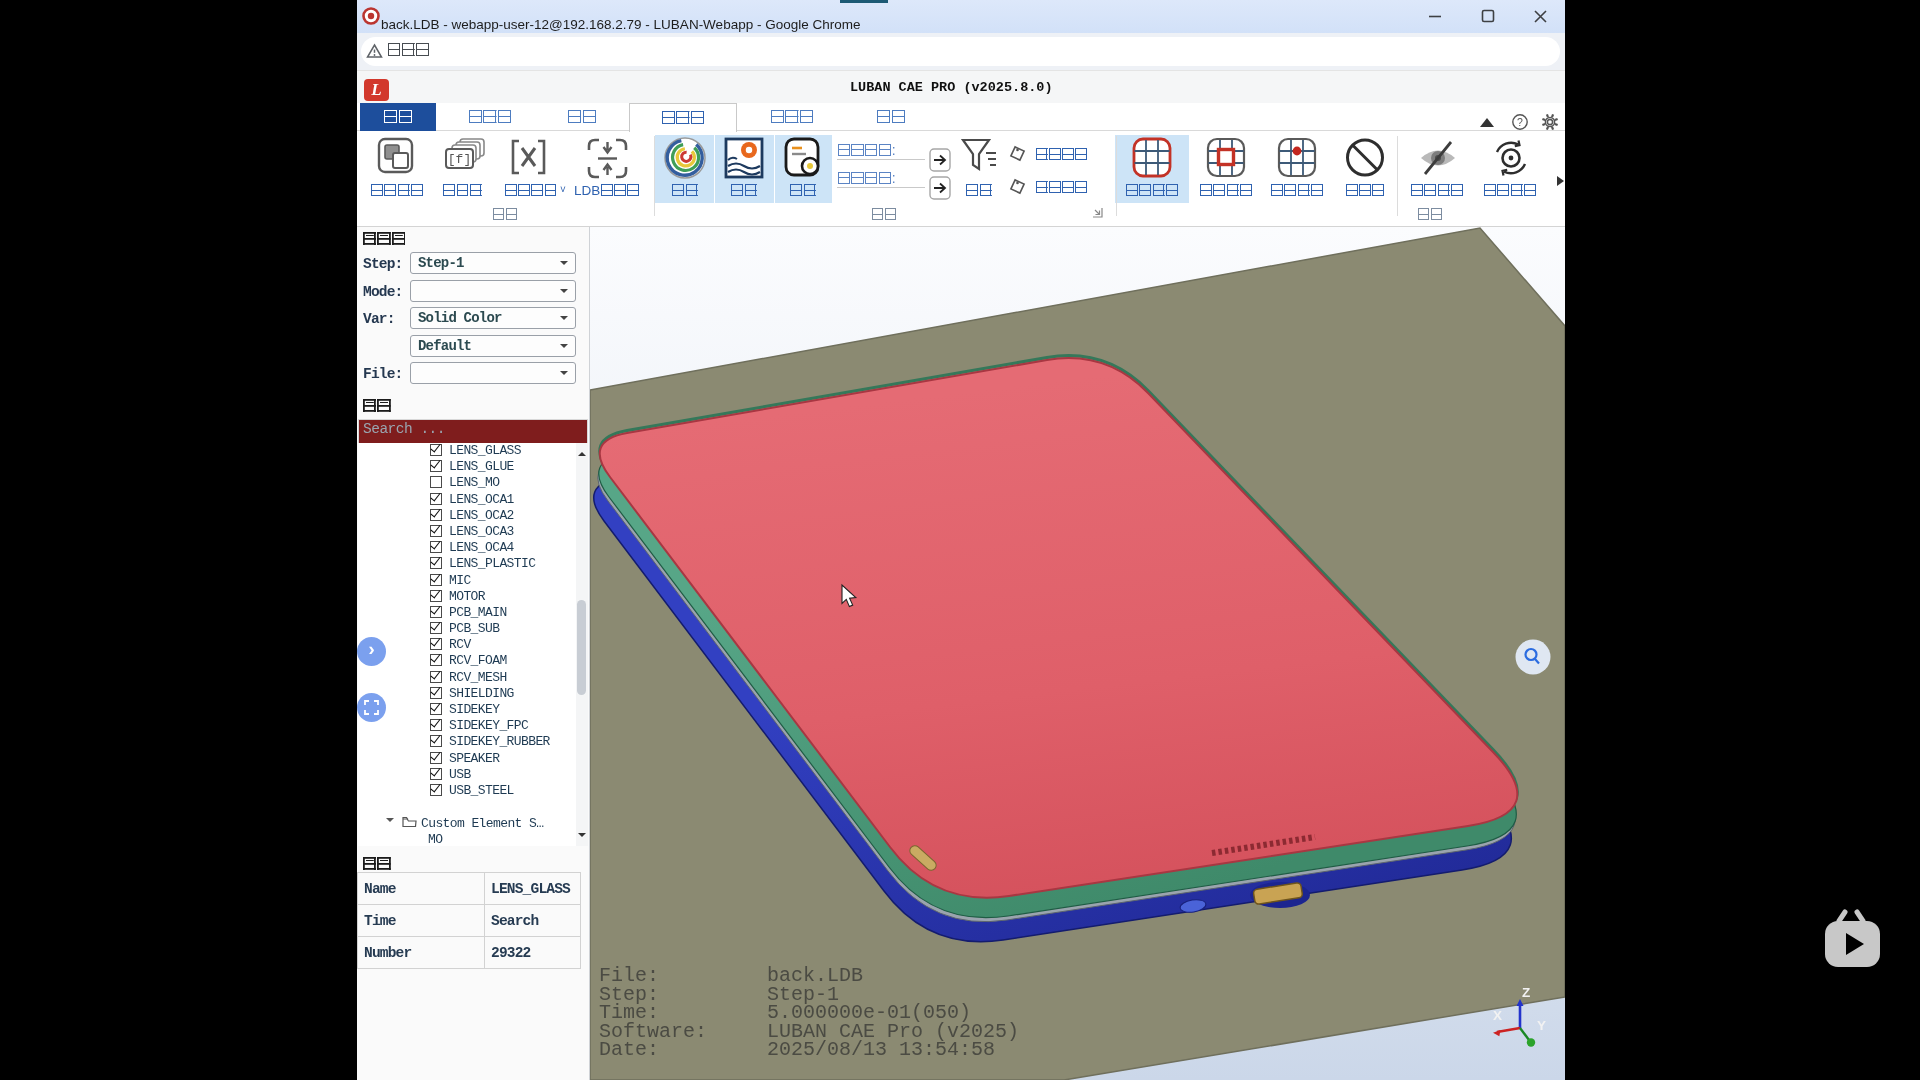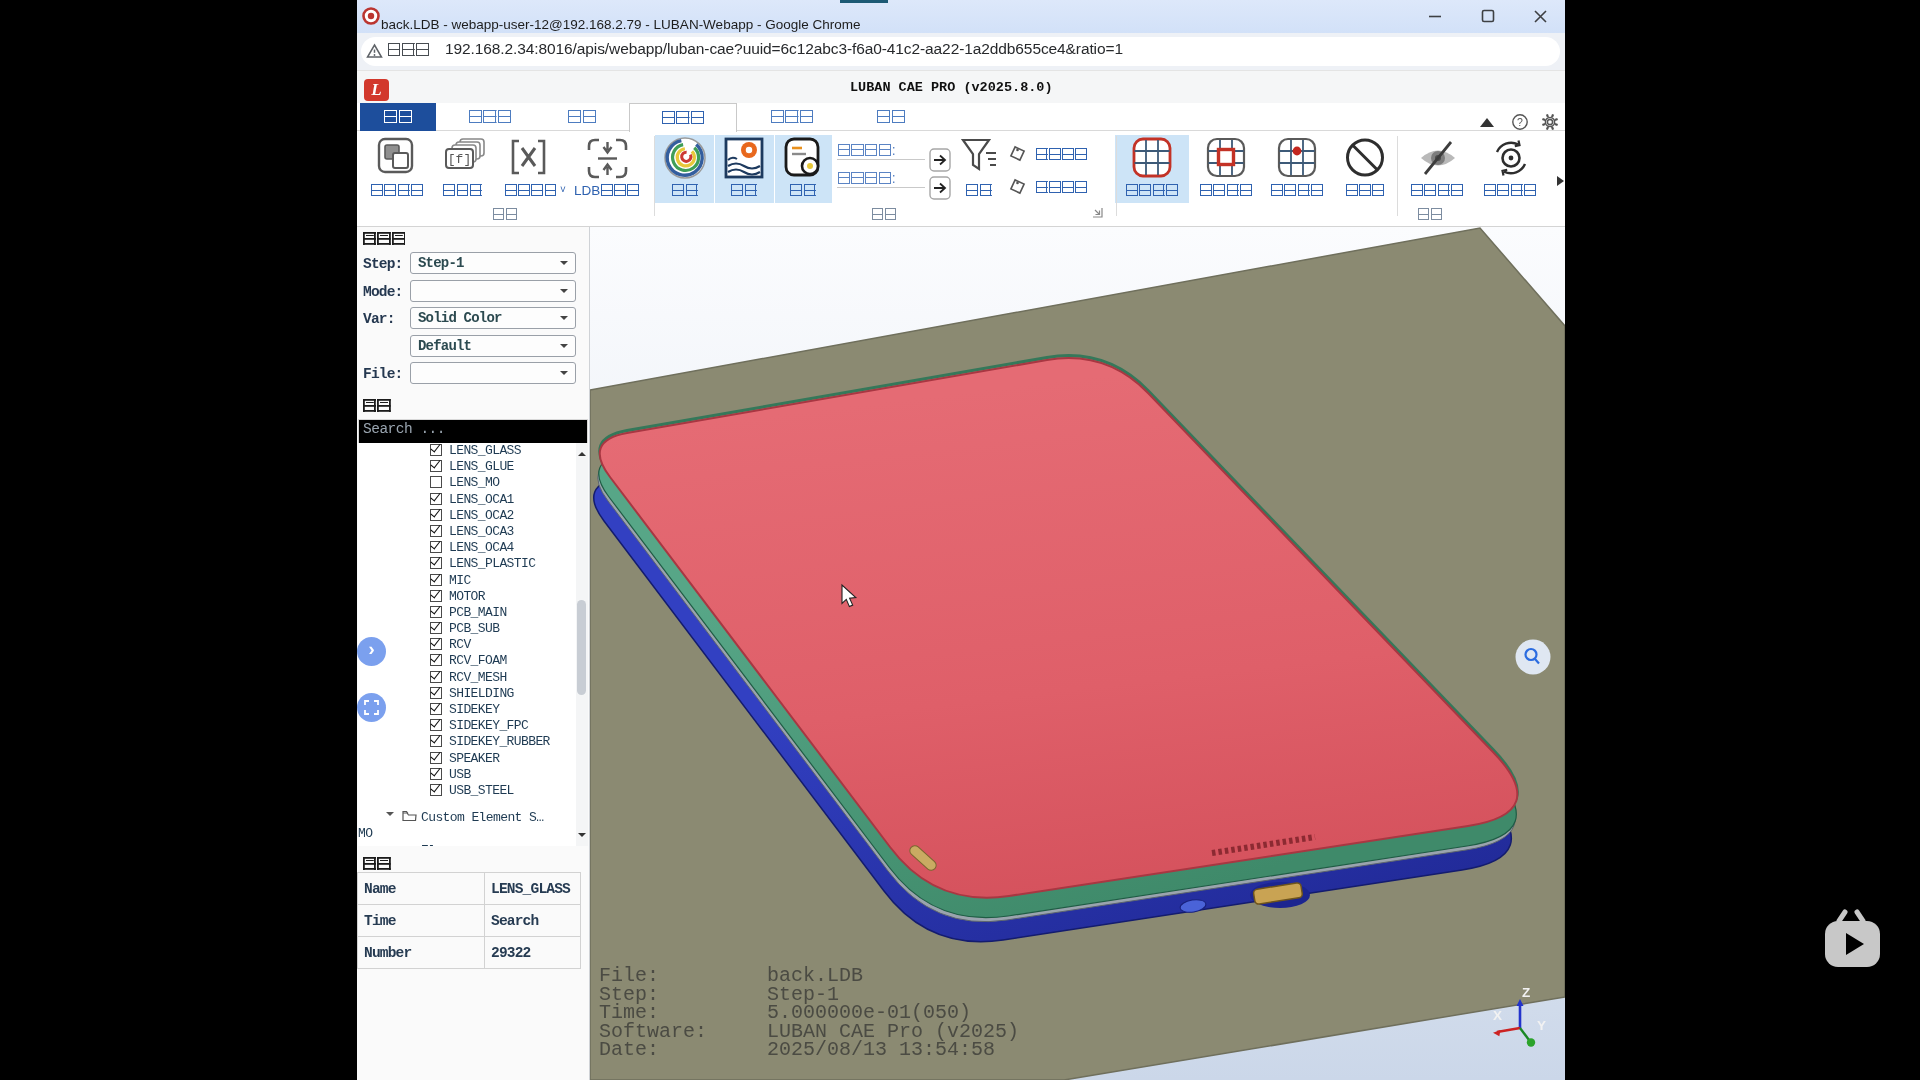--- a/index.html
+++ b/index.html
@@ -69,21 +69,20 @@
   </div>
 
   <div id="urlrow">
     <div id="omnibox"></div>
     <svg style="position:absolute;left:9px;top:10px" width="17" height="16" viewBox="0 0 17 16">
         <path d="M8.5,2 L15.5,14 H1.5 Z" fill="none" stroke="#5f6368" stroke-width="1.5"></path>
         <line x1="8.5" y1="6.5" x2="8.5" y2="9.8" stroke="#5f6368" stroke-width="1.5"></line>
         <circle cx="8.5" cy="12" r="0.9" fill="#5f6368"></circle>
       </svg>
     <div style="position:absolute;left:30px;top:9px;font-size:14.5px;color:#474c51"><i class="cj"></i><i class="cj"></i><i class="cj"></i></div>
-    <div id="urltext">192.168.2.34:8016/apis/webapp/luban-cae?uuid=6c12abc3-f6a0-41c2-aa22-1a2ddb655ce4&amp;ratio=1</div>
   </div>
 
   <div id="apphead">
     <div style="position:absolute;left:7px;top:8px;width:25px;height:22px;background:#d2382c;border-radius:4px;color:#fff;font-weight:bold;font-style:italic;font-size:17px;text-align:center;line-height:22px;font-family:'Liberation Serif',serif">L</div>
     <div id="ltitle">LUBAN CAE PRO (v2025.8.0)</div>
   </div>
 
   <div id="menurow">
     <div class="mtab" style="left:3px;width:76px;background:#1d4e9c;color:#fff"><i class="cj"></i><i class="cj"></i></div>
     <div class="mtab" style="left:87px;width:92px;color:#4d7cc0"><i class="cj"></i><i class="cj"></i><i class="cj"></i></div>
@@ -270,21 +269,21 @@
       <div class="plabel" style="left:6px;top:29px">Step:</div>
       <div class="pdrop" style="top:25px">Step-1</div>
       <div class="plabel" style="left:6px;top:57px">Mode:</div>
       <div class="pdrop" style="top:53px"></div>
       <div class="plabel" style="left:6px;top:84px">Var:</div>
       <div class="pdrop" style="top:80px">Solid Color</div>
       <div class="pdrop" style="top:108px">Default</div>
       <div class="plabel" style="left:6px;top:139px">File:</div>
       <div class="pdrop" style="top:135px"></div>
       <div class="phead" style="left:5px;top:170px"><i class="cjb"></i><i class="cjb"></i></div>
-      <div style="position:absolute;left:1px;top:192px;width:230px;height:38px;background:#000000;border:1px solid #d8d8d8;font-size:14.5px;color:#9aa5b0;line-height:19px;padding-left:4px;letter-spacing:-0.5px">Search ...</div>
+      <div style="position:absolute;left:1px;top:192px;width:230px;height:38px;background:#7f1d1d;border:1px solid #d8d8d8;font-size:14.5px;color:#9aa5b0;line-height:19px;padding-left:4px;letter-spacing:-0.5px">Search ...</div>
       <div id="plist">
         <div class="lrow"><span class="cbx ck"></span>LENS_GLASS</div>
         <div class="lrow"><span class="cbx ck"></span>LENS_GLUE</div>
         <div class="lrow"><span class="cbx"></span>LENS_MO</div>
         <div class="lrow"><span class="cbx ck"></span>LENS_OCA1</div>
         <div class="lrow"><span class="cbx ck"></span>LENS_OCA2</div>
         <div class="lrow"><span class="cbx ck"></span>LENS_OCA3</div>
         <div class="lrow"><span class="cbx ck"></span>LENS_OCA4</div>
         <div class="lrow"><span class="cbx ck"></span>LENS_PLASTIC</div>
         <div class="lrow"><span class="cbx ck"></span>MIC</div>
@@ -294,24 +293,24 @@
         <div class="lrow"><span class="cbx ck"></span>RCV</div>
         <div class="lrow"><span class="cbx ck"></span>RCV_FOAM</div>
         <div class="lrow"><span class="cbx ck"></span>RCV_MESH</div>
         <div class="lrow"><span class="cbx ck"></span>SHIELDING</div>
         <div class="lrow"><span class="cbx ck"></span>SIDEKEY</div>
         <div class="lrow"><span class="cbx ck"></span>SIDEKEY_FPC</div>
         <div class="lrow"><span class="cbx ck"></span>SIDEKEY_RUBBER</div>
         <div class="lrow"><span class="cbx ck"></span>SPEAKER</div>
         <div class="lrow"><span class="cbx ck"></span>USB</div>
         <div class="lrow"><span class="cbx ck"></span>USB_STEEL</div>
-        <div class="lrow" style="margin-top:11px"><span style="display:inline-block;margin-left:28px;width:0;height:0;border:4.5px solid transparent;border-top-color:#555;vertical-align:1px"></span><svg width="15" height="12" viewBox="0 0 15 12" style="margin:0 4px 0 8px;vertical-align:-1px">
+        <div class="lrow" style="margin-top:17px"><span style="display:inline-block;margin-left:28px;width:0;height:0;border:4.5px solid transparent;border-top-color:#555;vertical-align:1px"></span><svg width="15" height="12" viewBox="0 0 15 12" style="margin:0 4px 0 8px;vertical-align:-1px">
               <path d="M1,3 V10.5 H13.5 L14,5 H6.5 L5,3 Z M1,3 V1.5 H4.5 L6,3.5" fill="#fff" stroke="#555" stroke-width="1.2"></path>
             </svg>Custom Element S…</div>
-        <div class="lrow" style="">MO</div>
+        <div class="lrow" style="padding-left:70px">MO</div>
         <div class="lrow"><span style="display:inline-block;margin-left:28px;width:8px;height:5px;border-bottom:1.5px solid #555"></span><svg width="15" height="7" viewBox="0 0 15 12" style="margin:0 4px 0 8px;vertical-align:-4px">
               <path d="M1,3 V10.5 H13.5 L14,5 H6.5 L5,3 Z" fill="#fff" stroke="#555" stroke-width="1.2"></path>
             </svg><span style="letter-spacing:-0.5px">­Ele</span></div>
       </div>
 
       <div style="position:absolute;left:219px;top:216px;width:12px;height:403px;background:#f4f5f6"></div>
       <div style="position:absolute;left:221px;top:221px;width:0;height:0;border:4.5px solid transparent;border-bottom-color:#333"></div>
       <div style="position:absolute;left:220px;top:373px;width:9px;height:95px;background:#c8cdd4;border-radius:5px"></div>
       <div style="position:absolute;left:221px;top:606px;width:0;height:0;border:4.5px solid transparent;border-top-color:#333"></div>
 

